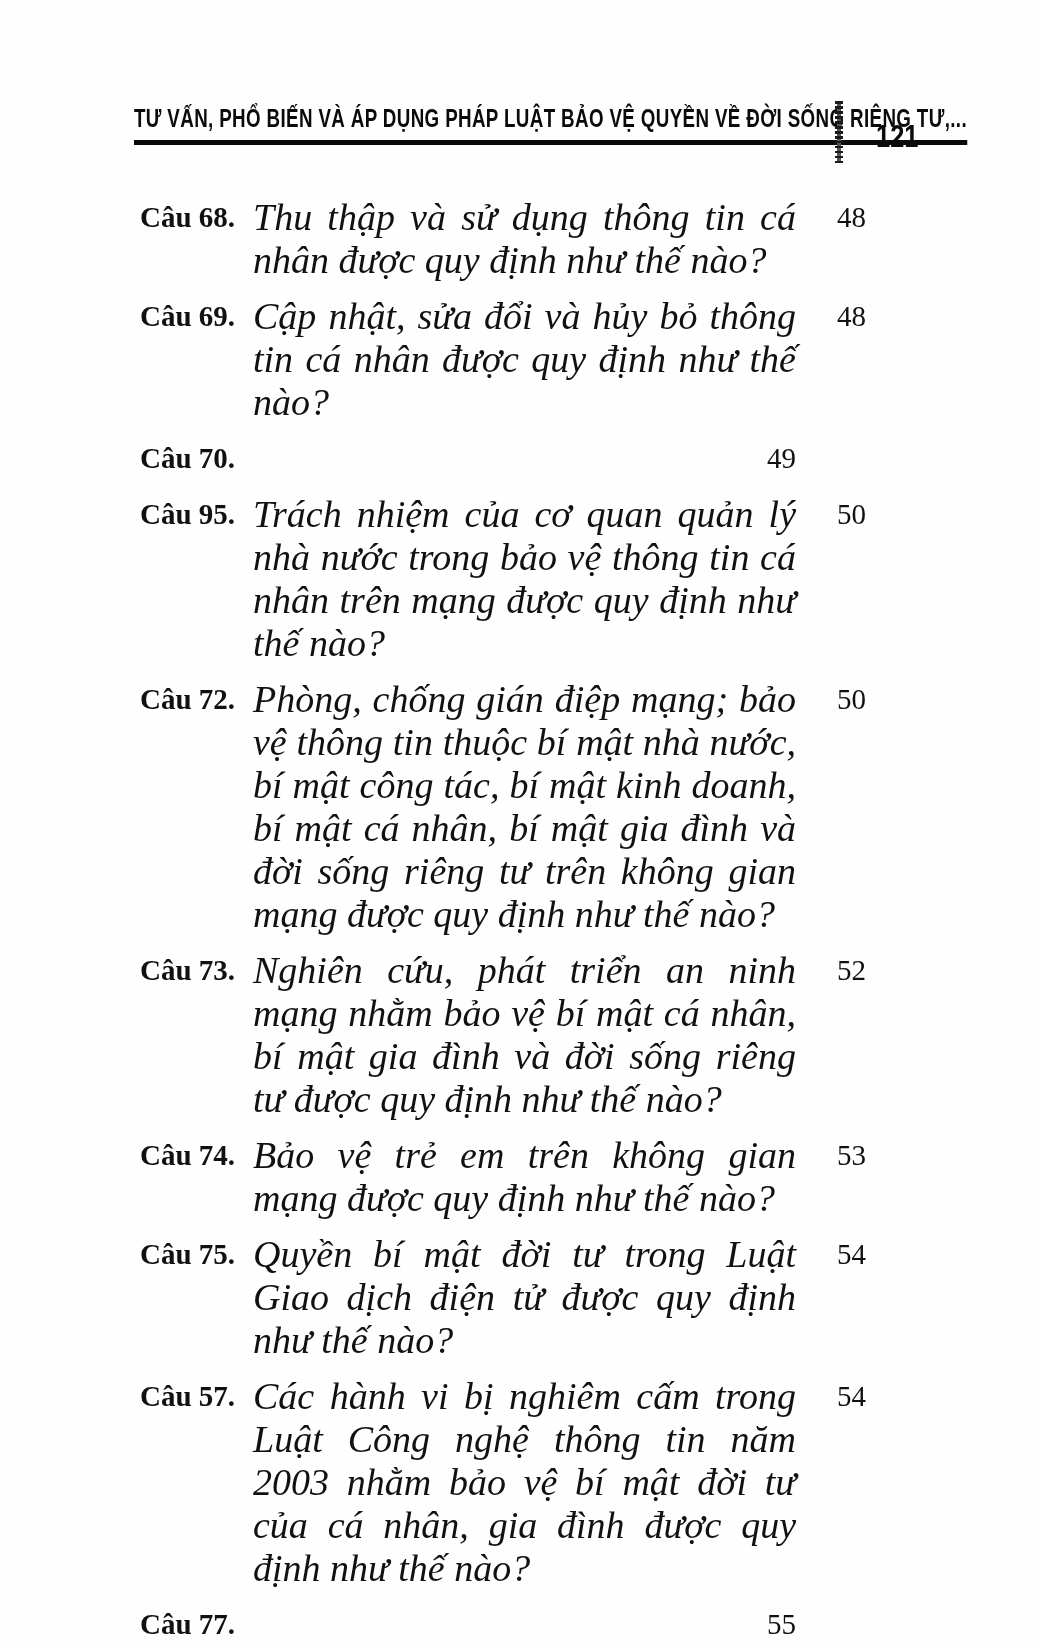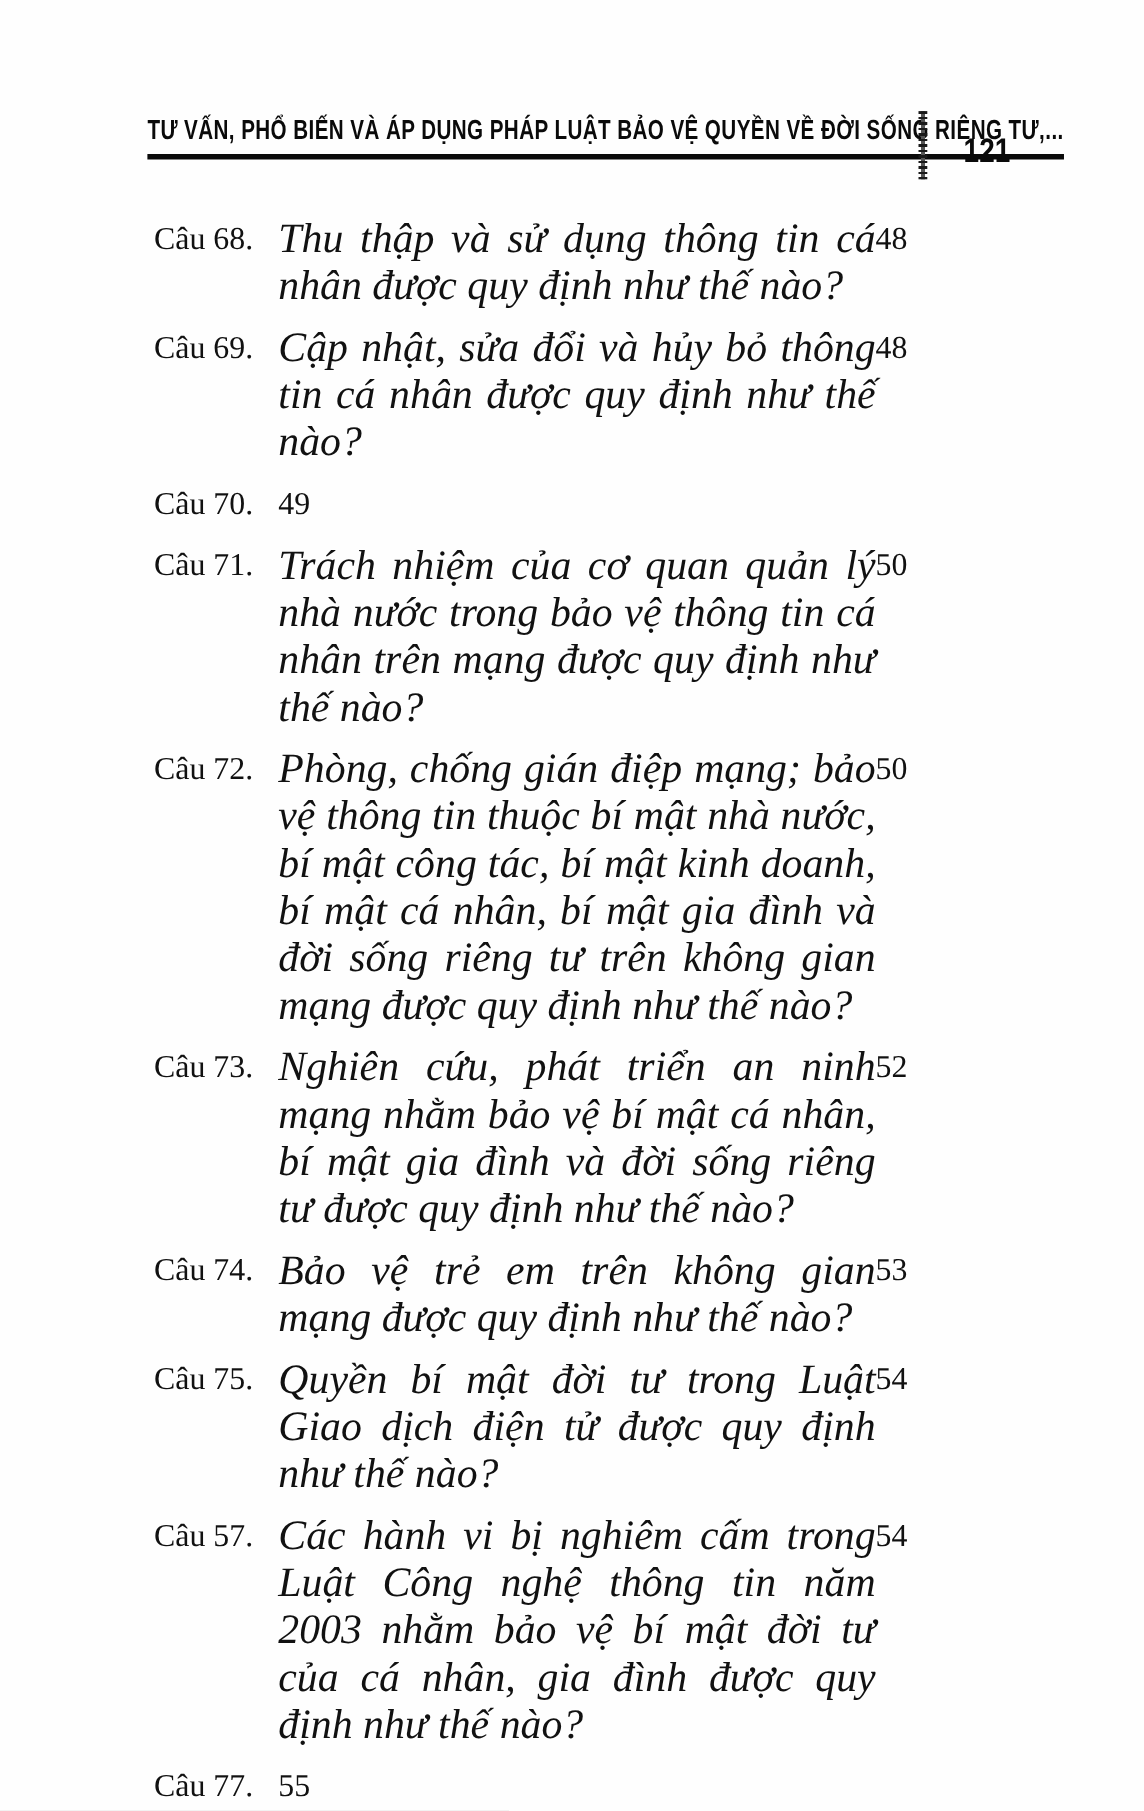--- a/index.html
+++ b/index.html
@@ -65,35 +65,36 @@
     top: 196px;
     width: 726px;
   }
   .entry {
     display: grid;
     grid-template-columns: 113px 543px 70px;
     margin-bottom: 13px;
     align-items: start;
   }
   .entry-label {
-    font-weight: normal;
+    font-weight: bold;
     font-size: 29px;
     line-height: 43px;
     white-space: nowrap;
   }
   .entry-text {
     font-size: 38px;
     line-height: 43px;
     text-align: justify;
     text-justify: inter-word;
     font-style: italic;
   }
   .entry-page {
     font-size: 29px;
     line-height: 43px;
+    text-align: right;
   }
 </style>
 </head>
 <body>
 
 <div class="page">
 
   <div class="header-title-wrap">
     <span class="header-title">TƯ VẤN, PHỔ BIẾN VÀ ÁP DỤNG PHÁP LUẬT BẢO VỆ QUYỀN VỀ ĐỜI SỐNG RIÊNG TƯ,...</span>
   </div>
@@ -114,21 +115,21 @@
     <div class="entry-text">Cập nhật, sửa đổi và hủy bỏ thông tin cá nhân được quy định như thế nào?</div>
     <div class="entry-page">48</div>
   </div>
 
   <div class="entry">
     <div class="entry-label">Câu 70.</div>
     <div class="entry-page">49</div>
   </div>
 
   <div class="entry">
-    <div class="entry-label">Câu 71.</div>
+    <div class="entry-label">Câu 95.</div>
     <div class="entry-text">Trách nhiệm của cơ quan quản lý nhà nước trong bảo vệ thông tin cá nhân trên mạng được quy định như thế nào?</div>
     <div class="entry-page">50</div>
   </div>
 
   <div class="entry">
     <div class="entry-label">Câu 72.</div>
     <div class="entry-text">Phòng, chống gián điệp mạng; bảo vệ thông tin thuộc bí mật nhà nước, bí mật công tác, bí mật kinh doanh, bí mật cá nhân, bí mật gia đình và đời sống riêng tư trên không gian mạng được quy định như thế nào?</div>
     <div class="entry-page">50</div>
   </div>
 

